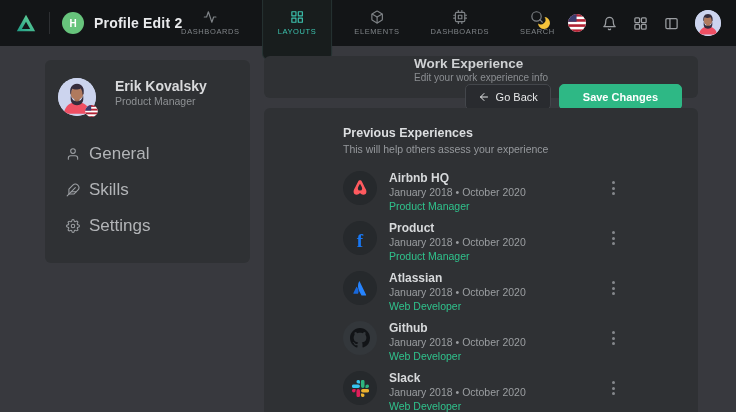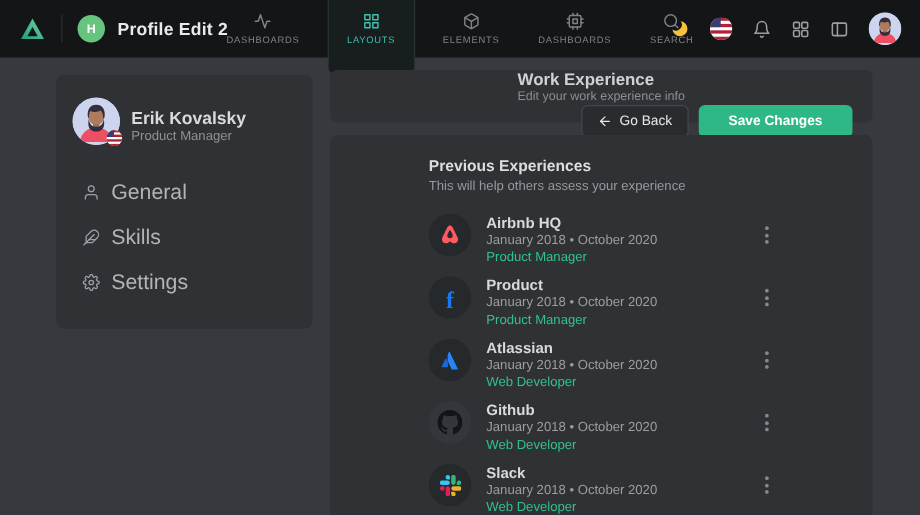--- a/index.html
+++ b/index.html
@@ -26,21 +26,21 @@
     border-radius:6px; padding:23px 15px; }
 
   .nav-right { margin-left:auto; display:flex; align-items:center; gap:16px; }
   .nav-ic { display:flex; align-items:center; color:#9b9ea2; cursor:pointer; }
   .avatar-img { border-radius:50%; overflow:hidden; background:#ccd4ee; position:relative; }
   .avatar-nav { width:26px; height:26px; }
 
   
   .sidebar-card { position:absolute; left:45px; top:60px; width:205px; height:203px;
     background:#2f3134; border-radius:6px; }
-  .profile { display:flex; align-items:flex-end; gap:9px; padding:18px 12px 0 13px; }
+  .profile { display:flex; align-items:flex-start; gap:19px; padding:18px 12px 0 13px; }
   .avatar-side-wrap { position:relative; width:38px; height:38px; flex:0 0 38px; }
   .avatar-side { width:38px; height:38px; }
   .flag-badge { position:absolute; right:-2px; bottom:-1px; width:13px; height:13px;
     border-radius:50%; overflow:hidden; }
   .p-name { color:#d9dadc; font-size:14px; font-weight:600; line-height:17px; }
   .p-role { color:#8e9194; font-size:10.5px; line-height:13px; }
   .side-menu { margin-top:20px; }
   .menu-item { display:flex; align-items:center; gap:9px; padding:8px 10px 8px 21px;
     color:#b2b4b7; font-size:17px; cursor:pointer; }
   .menu-item svg { width:14px; height:14px; color:#9da0a4; flex:0 0 14px; }

